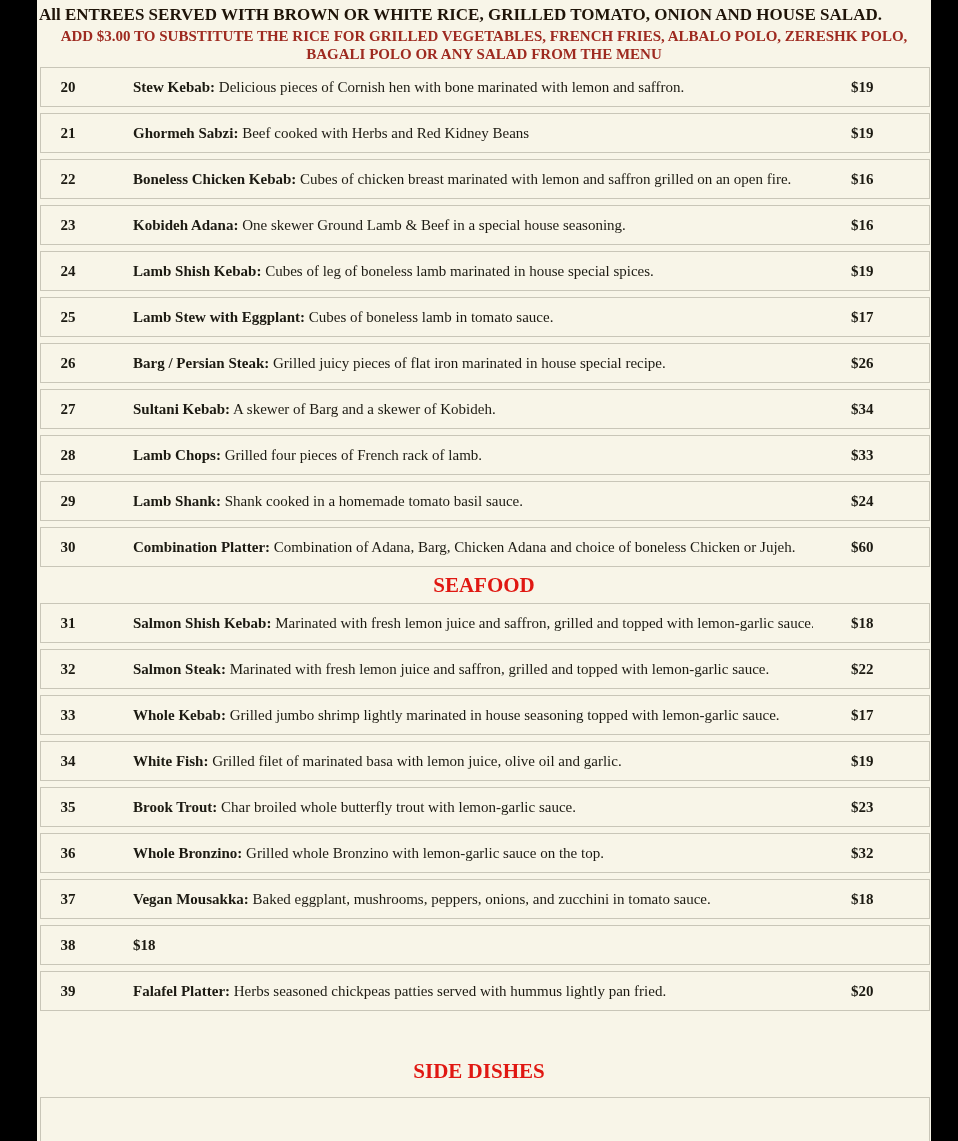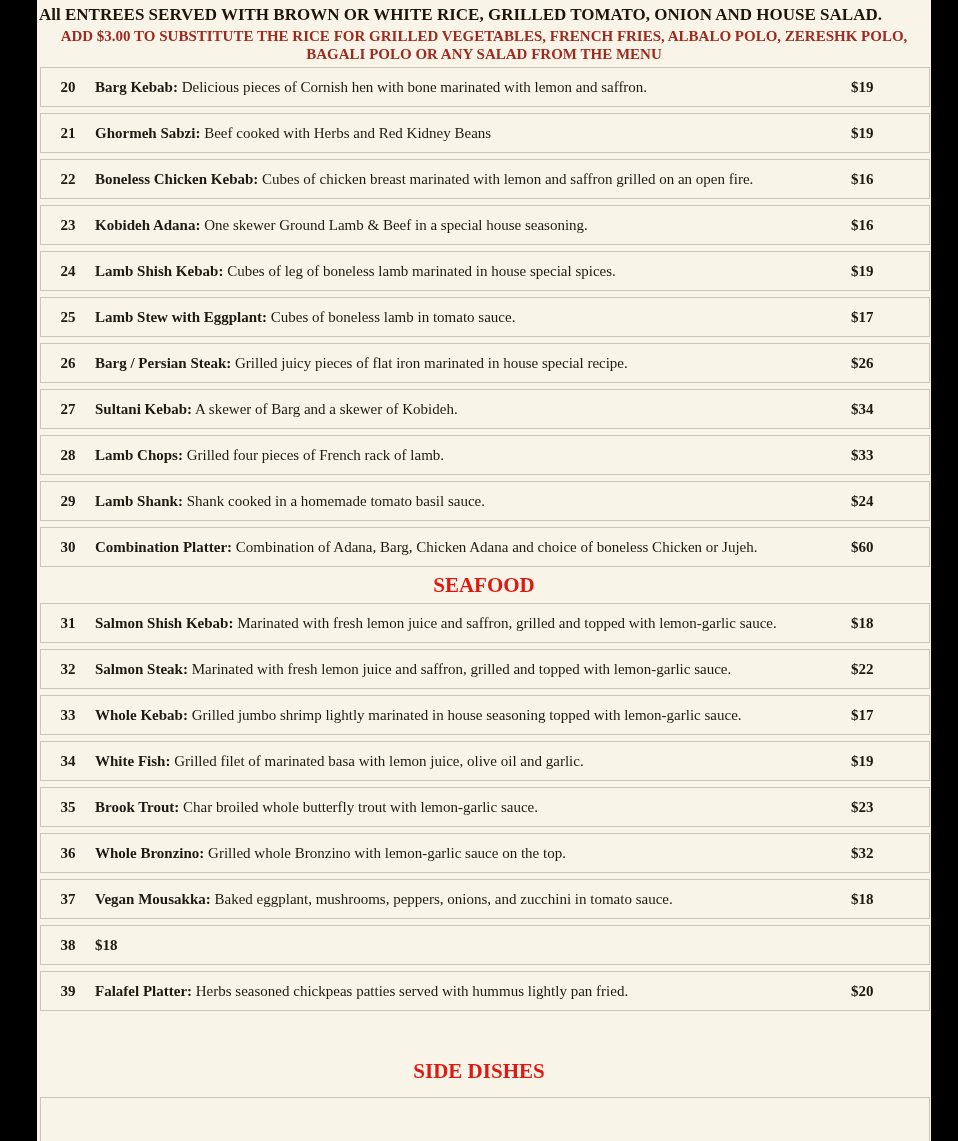--- a/index.html
+++ b/index.html
@@ -45,20 +45,21 @@
   section:last-of-type .section-heading { margin: 48px 10px 14px 0; }
   .menu-row {
     box-sizing: border-box;
     height: 40px;
     margin: 0 1px 6px 3px;
     border: 1px solid var(--row-border, #c9c6b8);
     display: flex;
     align-items: center;
     background: var(--panel-background, #f8f5e8);
     color: var(--body-text, #1c1a12);
+    gap: 38px;
   }
   .num {
     flex: none;
     width: 54px;
     text-align: center;
     font-weight: bold;
     font-size: 15px;
   }
   .itemtext {
     flex: 1;
@@ -81,21 +82,21 @@
 
 <div class="panel">
   <div class="notice">All ENTREES SERVED WITH BROWN OR WHITE RICE, GRILLED TOMATO, ONION AND HOUSE SALAD.</div>
   <div class="subnote">ADD $3.00 TO SUBSTITUTE THE RICE FOR GRILLED VEGETABLES, FRENCH FRIES, ALBALO POLO, ZERESHK POLO, BAGALI POLO OR ANY SALAD FROM THE MENU</div>
   <div id="sections">
   <section>
 
     <div class="rows">
   <div class="menu-row">
     <span class="num">20</span>
-    <span class="itemtext"><b class="name">Barg Kebab:</b> <span class="desc">Delicious pieces of Cornish hen with bone marinated with lemon and saffron.</span></span>
+    <span class="itemtext"><b class="name">Stew Kebab:</b> <span class="desc">Delicious pieces of Cornish hen with bone marinated with lemon and saffron.</span></span>
     <span class="price">$19</span>
   </div>
 
   <div class="menu-row">
     <span class="num">21</span>
     <span class="itemtext"><b class="name">Ghormeh Sabzi:</b> <span class="desc">Beef cooked with Herbs and Red Kidney Beans</span></span>
     <span class="price">$19</span>
   </div>
 
   <div class="menu-row">

